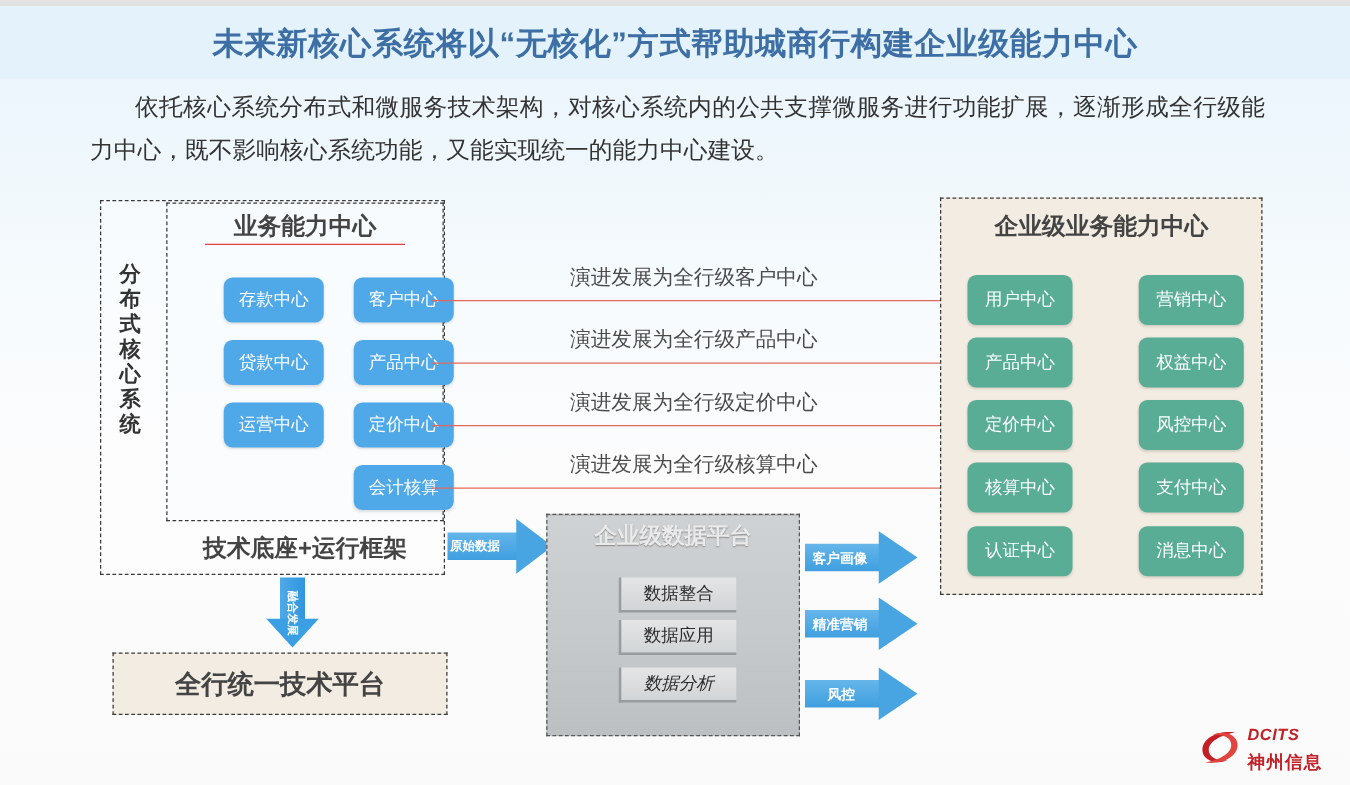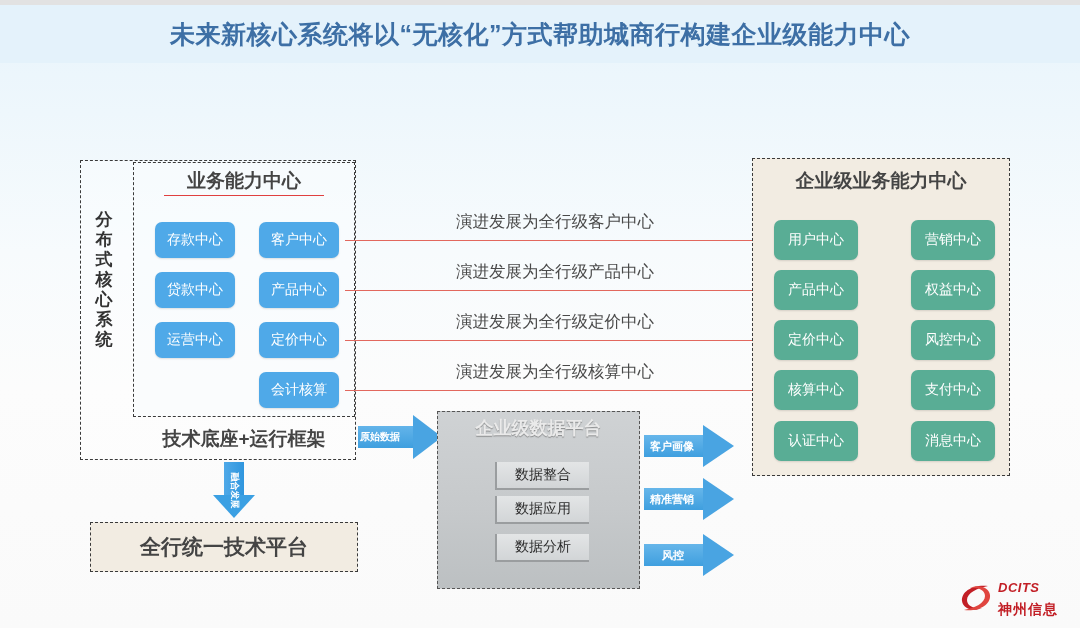--- a/index.html
+++ b/index.html
@@ -72,20 +72,21 @@
   }
   .blue-box {
     position: absolute;
     width: 80px; height: 36px;
     background: #4fa9e8;
     border-radius: 7px;
     color: #ffffff;
     font-size: 14px;
     display: flex; align-items: center; justify-content: center;
     box-shadow: 0 1px 2px rgba(0,0,0,0.12);
+    margin-left: 24px;
   }
   .tech-base {
     position: absolute; left: 133px; top: 418px;
     width: 222px; height: 42px;
     display: flex; align-items: center; justify-content: center;
     font-size: 19px; font-weight: bold; color: #444;
     box-sizing: border-box;
   }
 
   
@@ -238,20 +239,21 @@
   }
 </style>
 </head>
 <body>
 
 <div id="page">
 
   <div class="top-strip"></div>
   <div class="header-band"></div>
   <div class="page-title">未来新核心系统将以“无核化”方式帮助城商行构建企业级能力中心</div>
+  <div class="subtitle">依托核心系统分布式和微服务技术架构，对核心系统内的公共支撑微服务进行功能扩展，逐渐形成全行级能力中心，既不影响核心系统功能，又能实现统一的能力中心建设。</div>
 
   <div class="left-panel"></div>
 
   <div class="vert-label">
     <span>分</span>
     <span>布</span>
     <span>式</span>
     <span>核</span>
     <span>心</span>
     <span>系</span>
@@ -323,21 +325,21 @@
     <div class="shaft"></div>
     <div class="head"></div>
     <div class="alabel">原始数据</div>
   </div>
 
   <div class="data-platform"></div>
   <div class="dp-title">企业级数据平台</div>
 
   <div class="dp-item" style="left:495px; top:462px;">数据整合</div>
   <div class="dp-item" style="left:495px; top:496px;">数据应用</div>
-  <div class="dp-item" style="left:495px; top:534px;">数据分析</div>
+  <div class="dp-item" style="left:495px; top:534px;font-style:italic;">数据分析</div>
 
   <div class="out-arrow" style="left:644px; top:425px;">
     <div class="shaft"></div>
     <div class="head"></div>
     <div class="alabel">客户画像</div>
   </div>
 
   <div class="out-arrow" style="left:644px; top:534px;">
     <div class="shaft"></div>
     <div class="head"></div>

